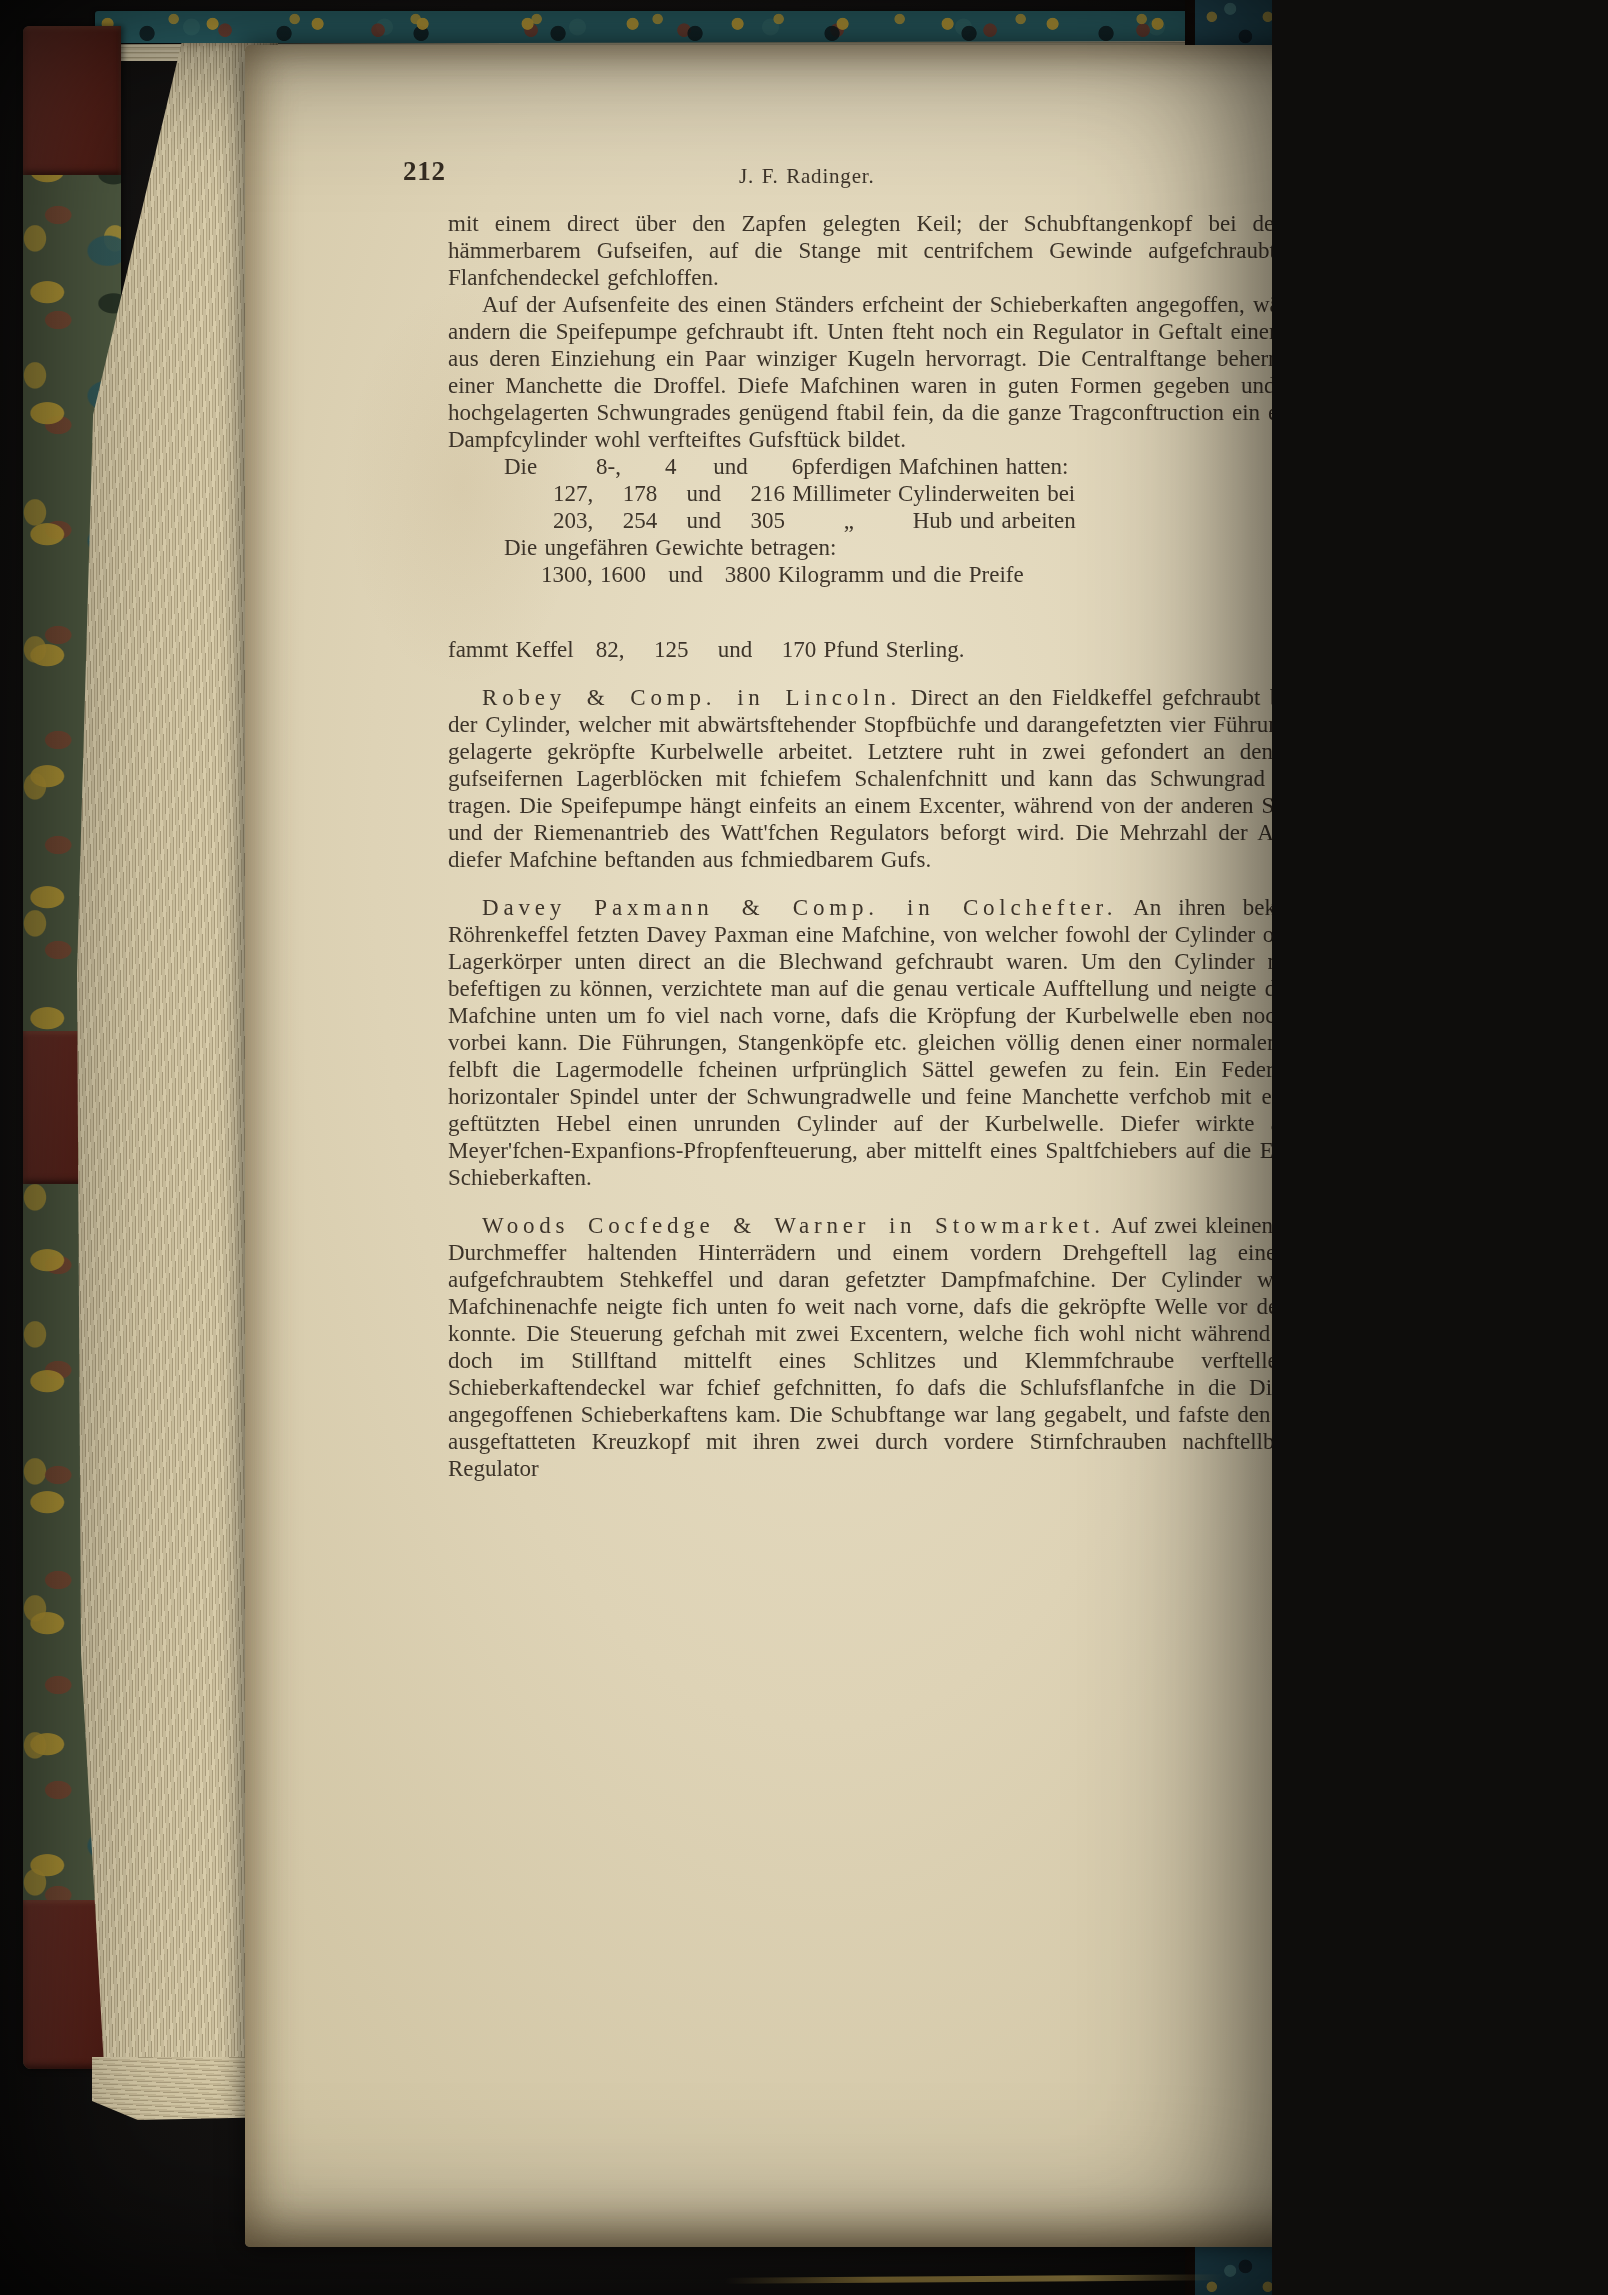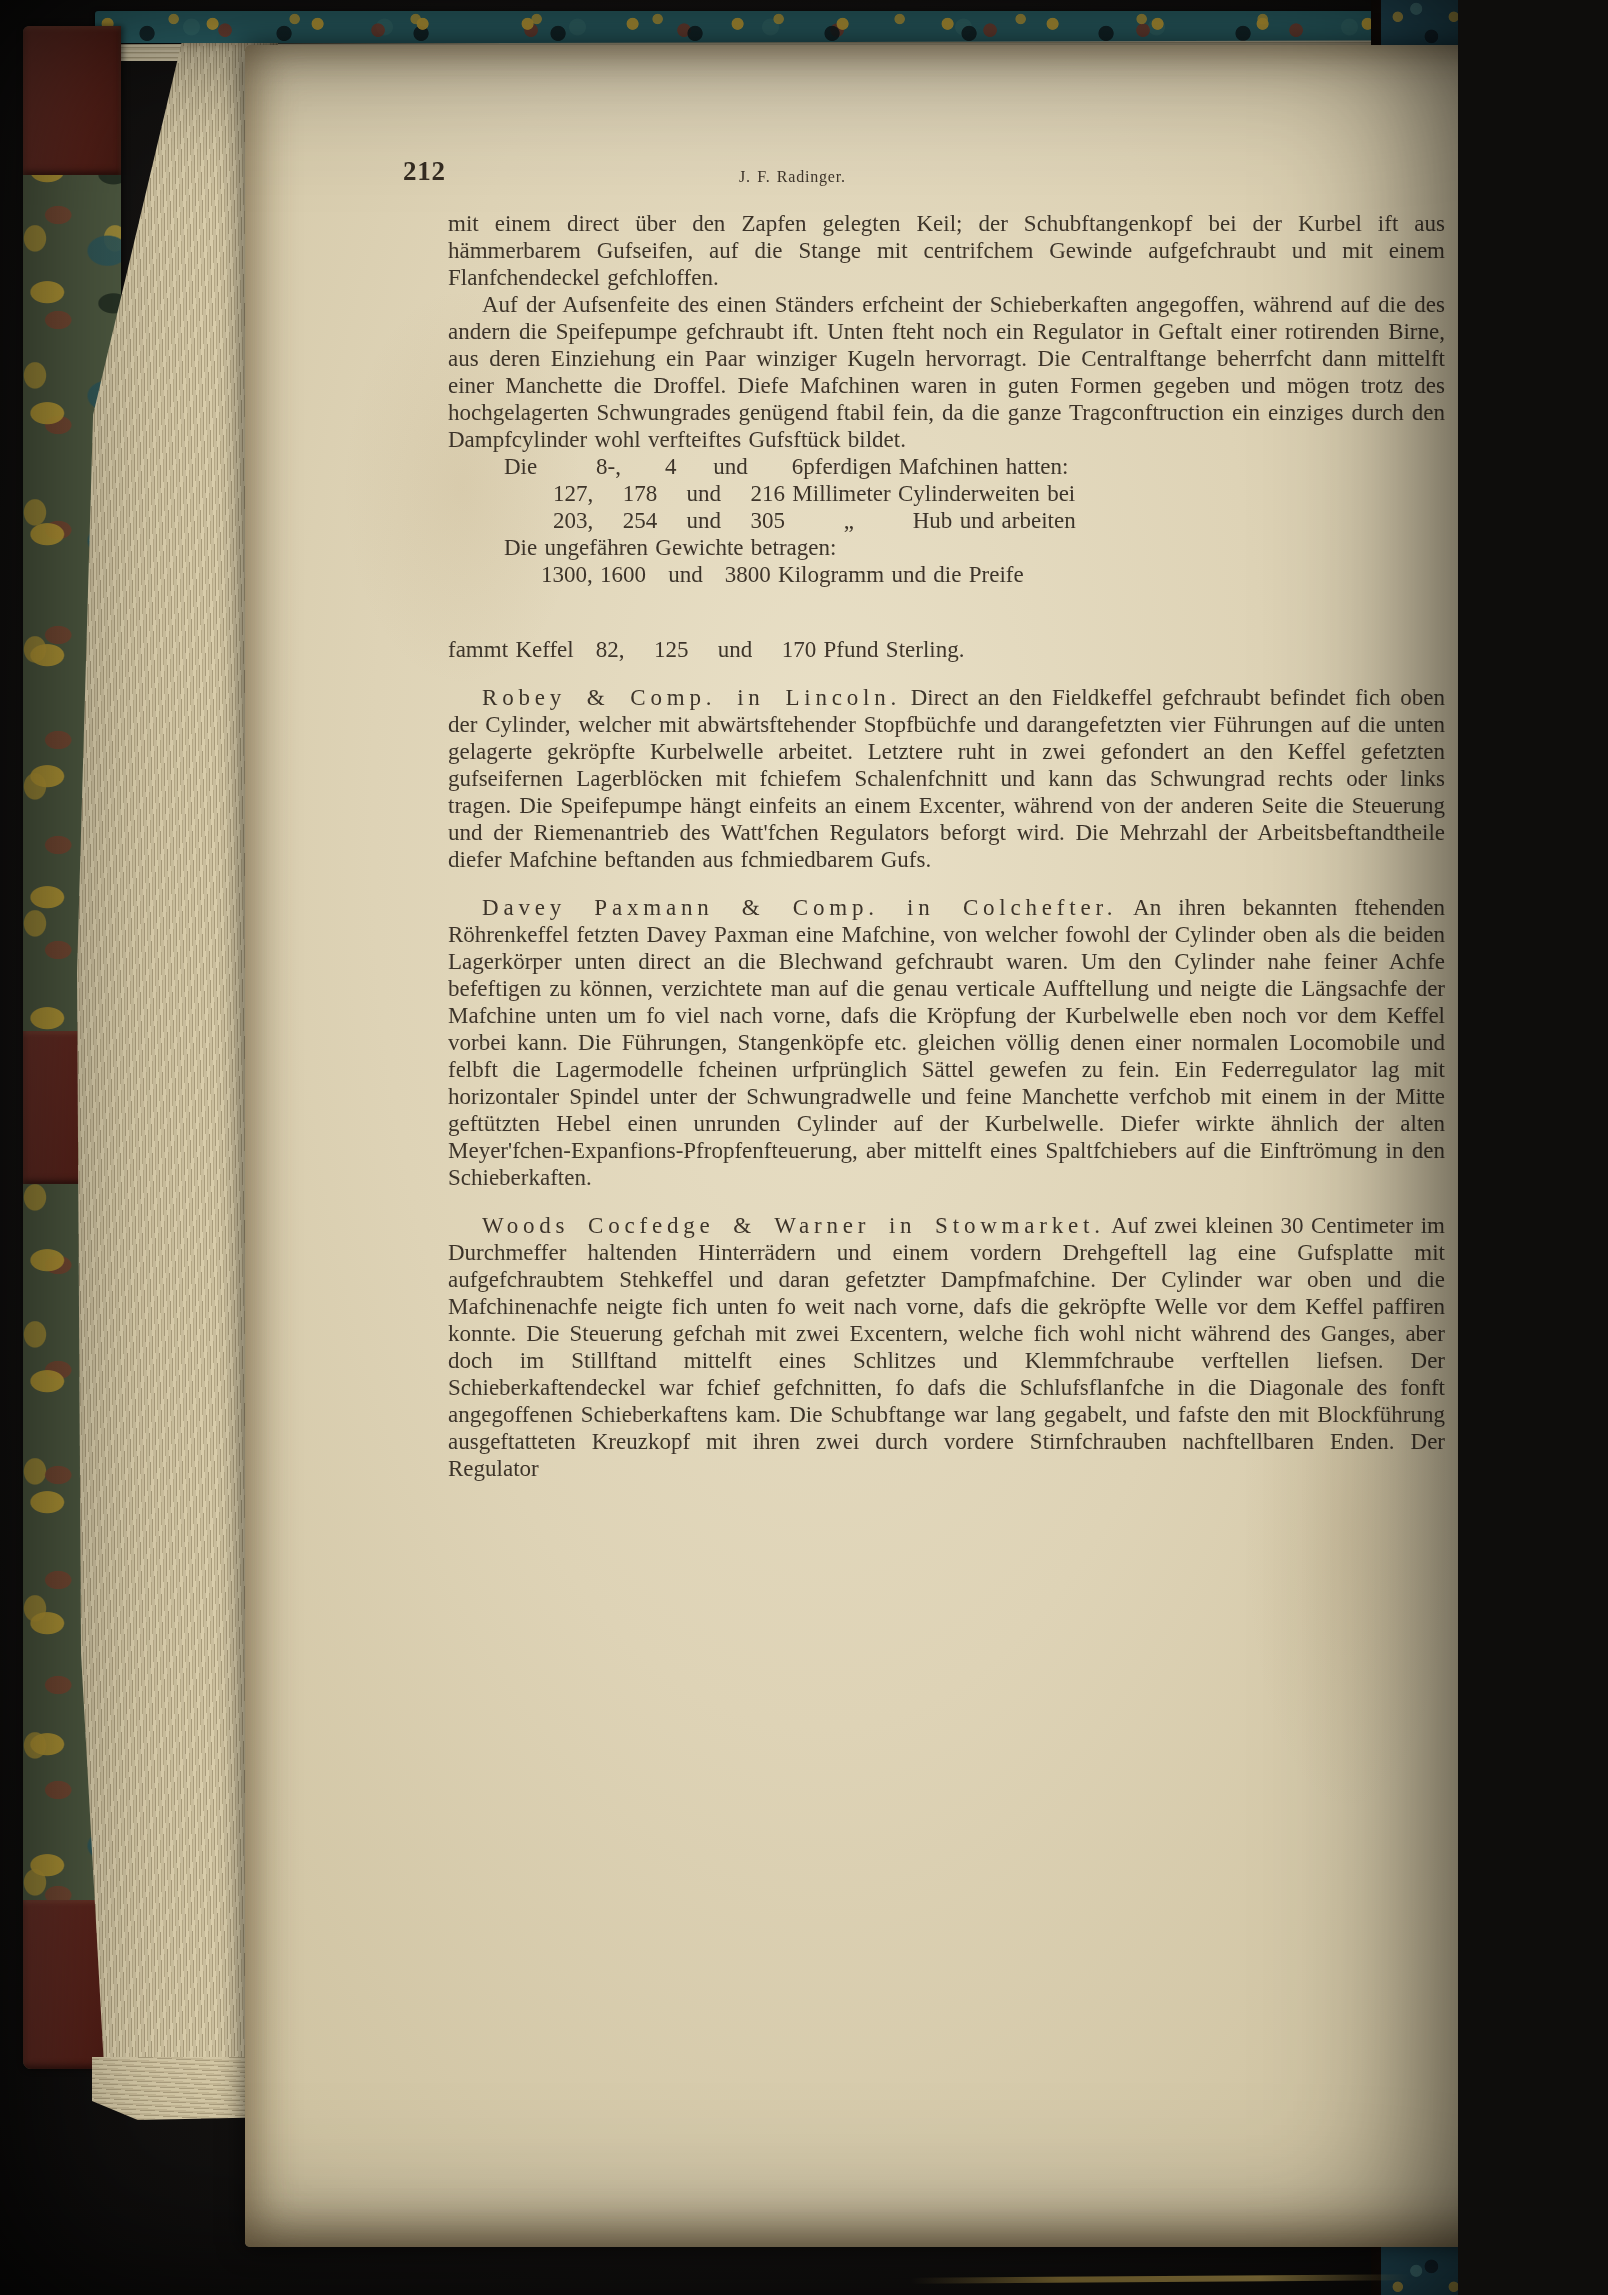--- a/index.html
+++ b/index.html
@@ -1,16 +1,16 @@
 <!DOCTYPE html>
 <html style="font-size:13px"><head>
 <meta charset="utf-8">
 <style>
   html,body{margin:0;padding:0;background:#0e0d0c;}
-  .scene{position:relative;width:1458px;height:2295px;background:radial-gradient(ellipse at 50% 45%,#23201d 0%,#171514 60%,#0c0b0a 100%);overflow:hidden;font-family:"Liberation Serif","DejaVu Serif",serif;}
+  .scene{position:relative;width:1272px;height:2295px;background:radial-gradient(ellipse at 50% 45%,#23201d 0%,#171514 60%,#0c0b0a 100%);overflow:hidden;font-family:"Liberation Serif","DejaVu Serif",serif;}
 
   
   .top-marble{position:absolute;left:95px;top:11.3px;width:1456px;height:32px;border-radius:3.2px;
     background-color:#2c666c;
     background-image:
       radial-gradient(circle at 12% 40%, rgba(208,172,58,.95) 0 5.6px, transparent 6.4px),
       radial-gradient(circle at 38% 70%, rgba(16,30,34,.85) 0 7.2px, transparent 8px),
       radial-gradient(circle at 65% 25%, rgba(208,172,58,.8) 0 4.8px, transparent 5.6px),
       radial-gradient(circle at 85% 60%, rgba(140,58,38,.75) 0 6.4px, transparent 7.2px),
       radial-gradient(circle at 50% 50%, rgba(60,120,120,.6) 0 8px, transparent 8.8px);
@@ -67,21 +67,21 @@
     background:radial-gradient(ellipse at 45% 35%,#e9e0c7 0%,#ded3b6 45%,#d0c4a3 82%,#c2b592 100%);
     box-shadow:inset 0 0 56px rgba(95,75,45,.28), inset -22.5px 0 40px rgba(80,60,35,.38), inset 17.7px 0 34px rgba(100,80,50,.26), inset 0 -24px 40px rgba(90,70,40,.3), 0 0 27px rgba(0,0,0,.65);}
   .stain{position:absolute;border-radius:50%;pointer-events:none;}
   .stain.s1{left:97px;top:241px;width:241px;height:402px;background:radial-gradient(ellipse,rgba(150,120,70,.10),transparent 70%);}
   .stain.s2{right:72px;top:1206px;width:209px;height:563px;background:radial-gradient(ellipse,rgba(140,110,60,.10),transparent 70%);}
 
   
   .content{position:absolute;left:203px;top:113px;width:997px;color:#3d342a;font-size:23px;line-height:27px;text-align:justify;word-spacing:1.6px;}
   .pghead{position:relative;height:37px;margin-bottom:14.5px;text-align:left;}
   .pagenum{position:absolute;left:-45px;top:0;font-size:27px;font-weight:bold;letter-spacing:0.8px;color:#352c22;}
-  .running{position:absolute;left:291px;top:4.8px;font-size:16px;letter-spacing:0.8px;color:#3d342a;}
+  .running{position:absolute;left:291px;top:4.8px;font-size:21px;letter-spacing:0.8px;color:#3d342a;}
   p{margin:0;}
   .ind{text-indent:34px;}
   .gap{margin-top:21px;}
   .lead{letter-spacing:4.8px;word-spacing:8px;}
   .spec{text-align:left;}
   .spec div{white-space:pre-wrap;}
   .sl0{margin-left:56px;}
   .sl1{margin-left:105px;}
   .sl2{margin-left:105px;}
   .sl3{margin-left:17.7px;}

